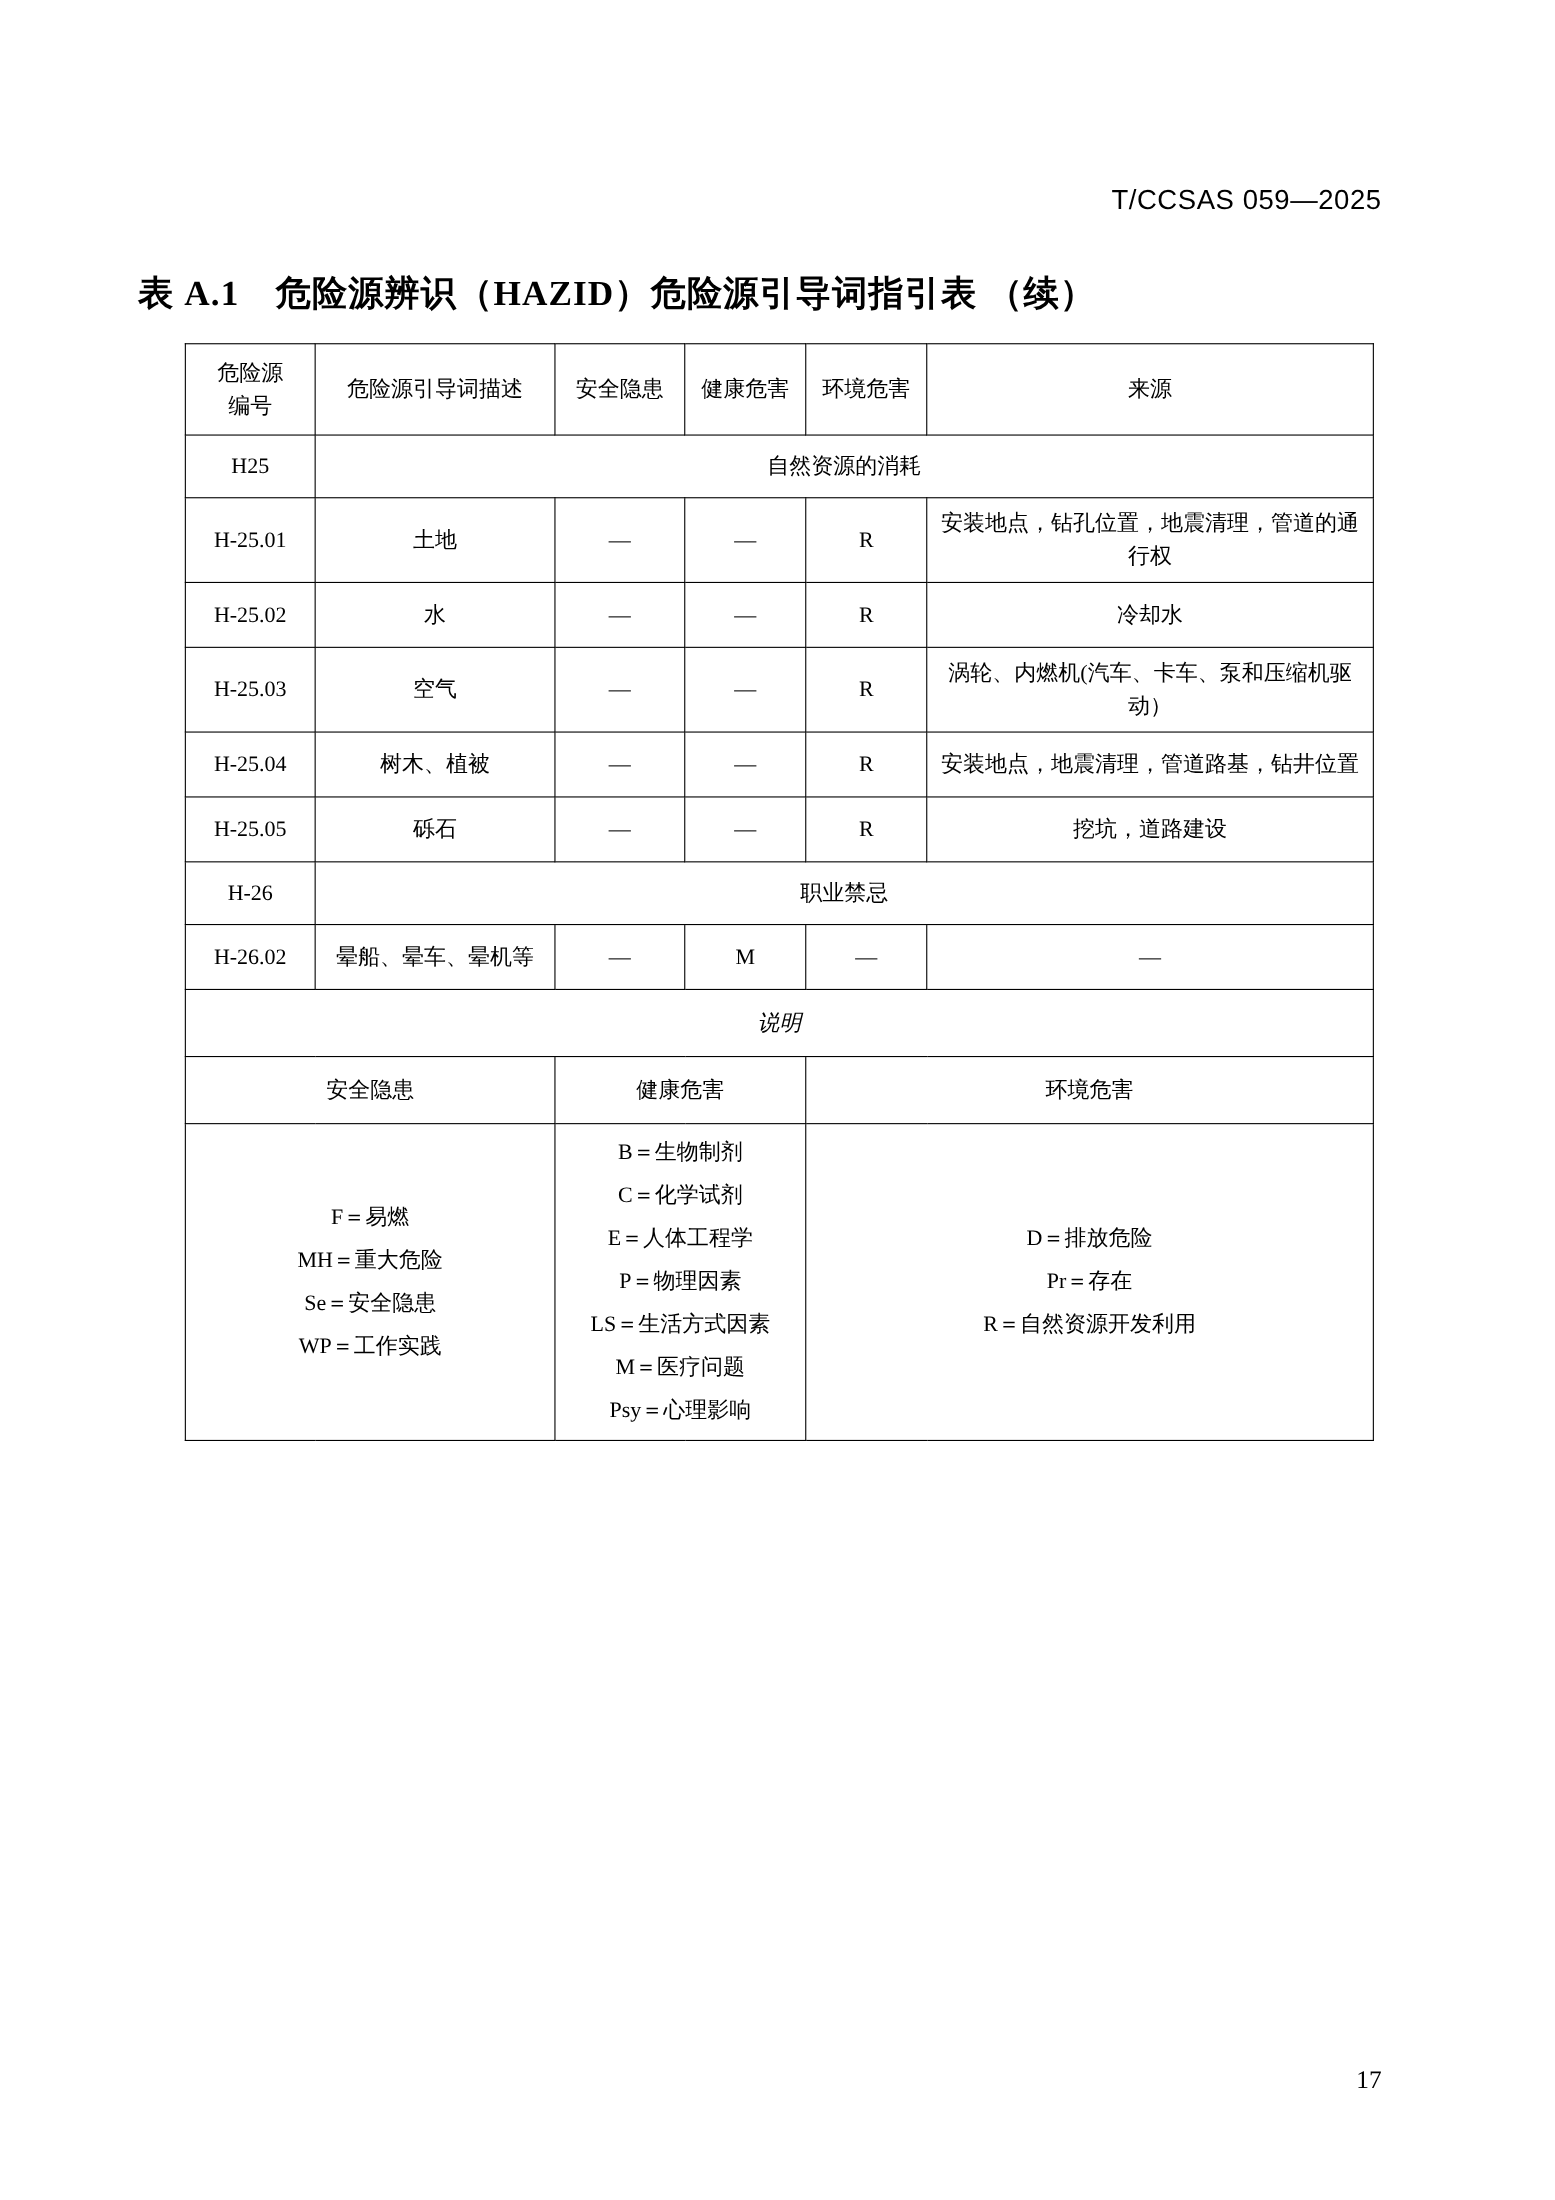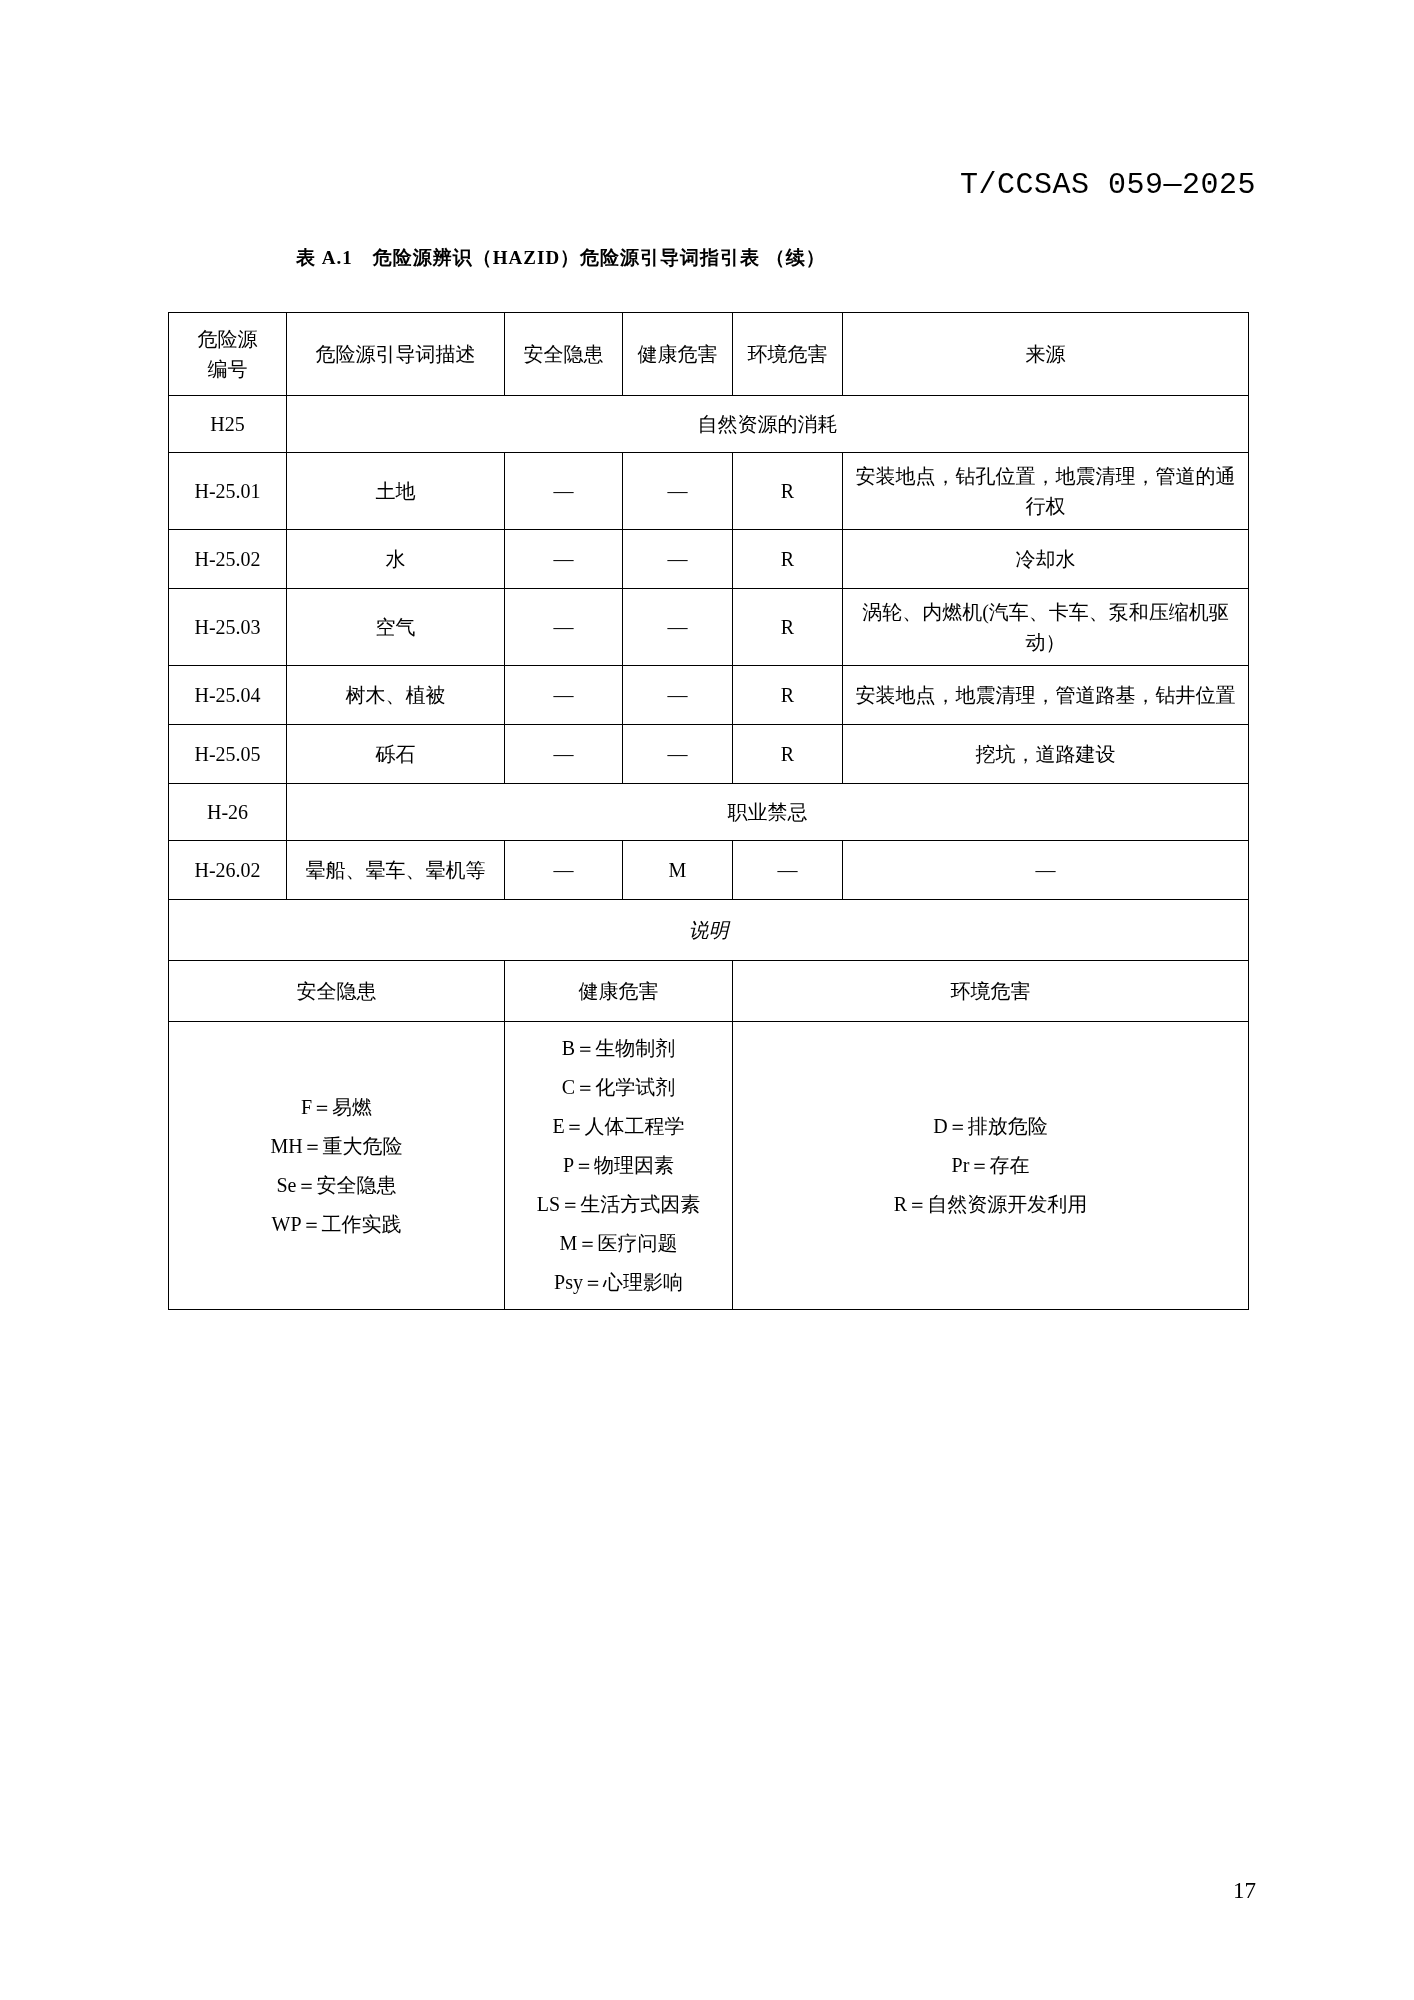--- a/index.html
+++ b/index.html
@@ -17,33 +17,33 @@
   .page {
     position: relative;
     width: 1414px;
     height: 2000px;
     box-sizing: border-box;
   }
   .header-std {
     position: absolute;
     top: 168px;
     right: 158px;
-    font-family: Liberation Mono, monospace;
-    font-size: 30px;
+    font-family: Liberation Sans, sans-serif;
+    font-size: 25px;
     letter-spacing: 0.5px;
     color: #000;
   }
   .table-caption {
     position: absolute;
     top: 245px;
     left: 0;
     width: 1122px;
     text-align: center;
     font-family: "Liberation Serif", serif;
-    font-size: 19px;
+    font-size: 32px;
     font-weight: bold;
     letter-spacing: 1px;
     color: #000;
   }
   .table-wrap {
     position: absolute;
     top: 312px;
     left: 168px;
     width: 1080px;
   }

